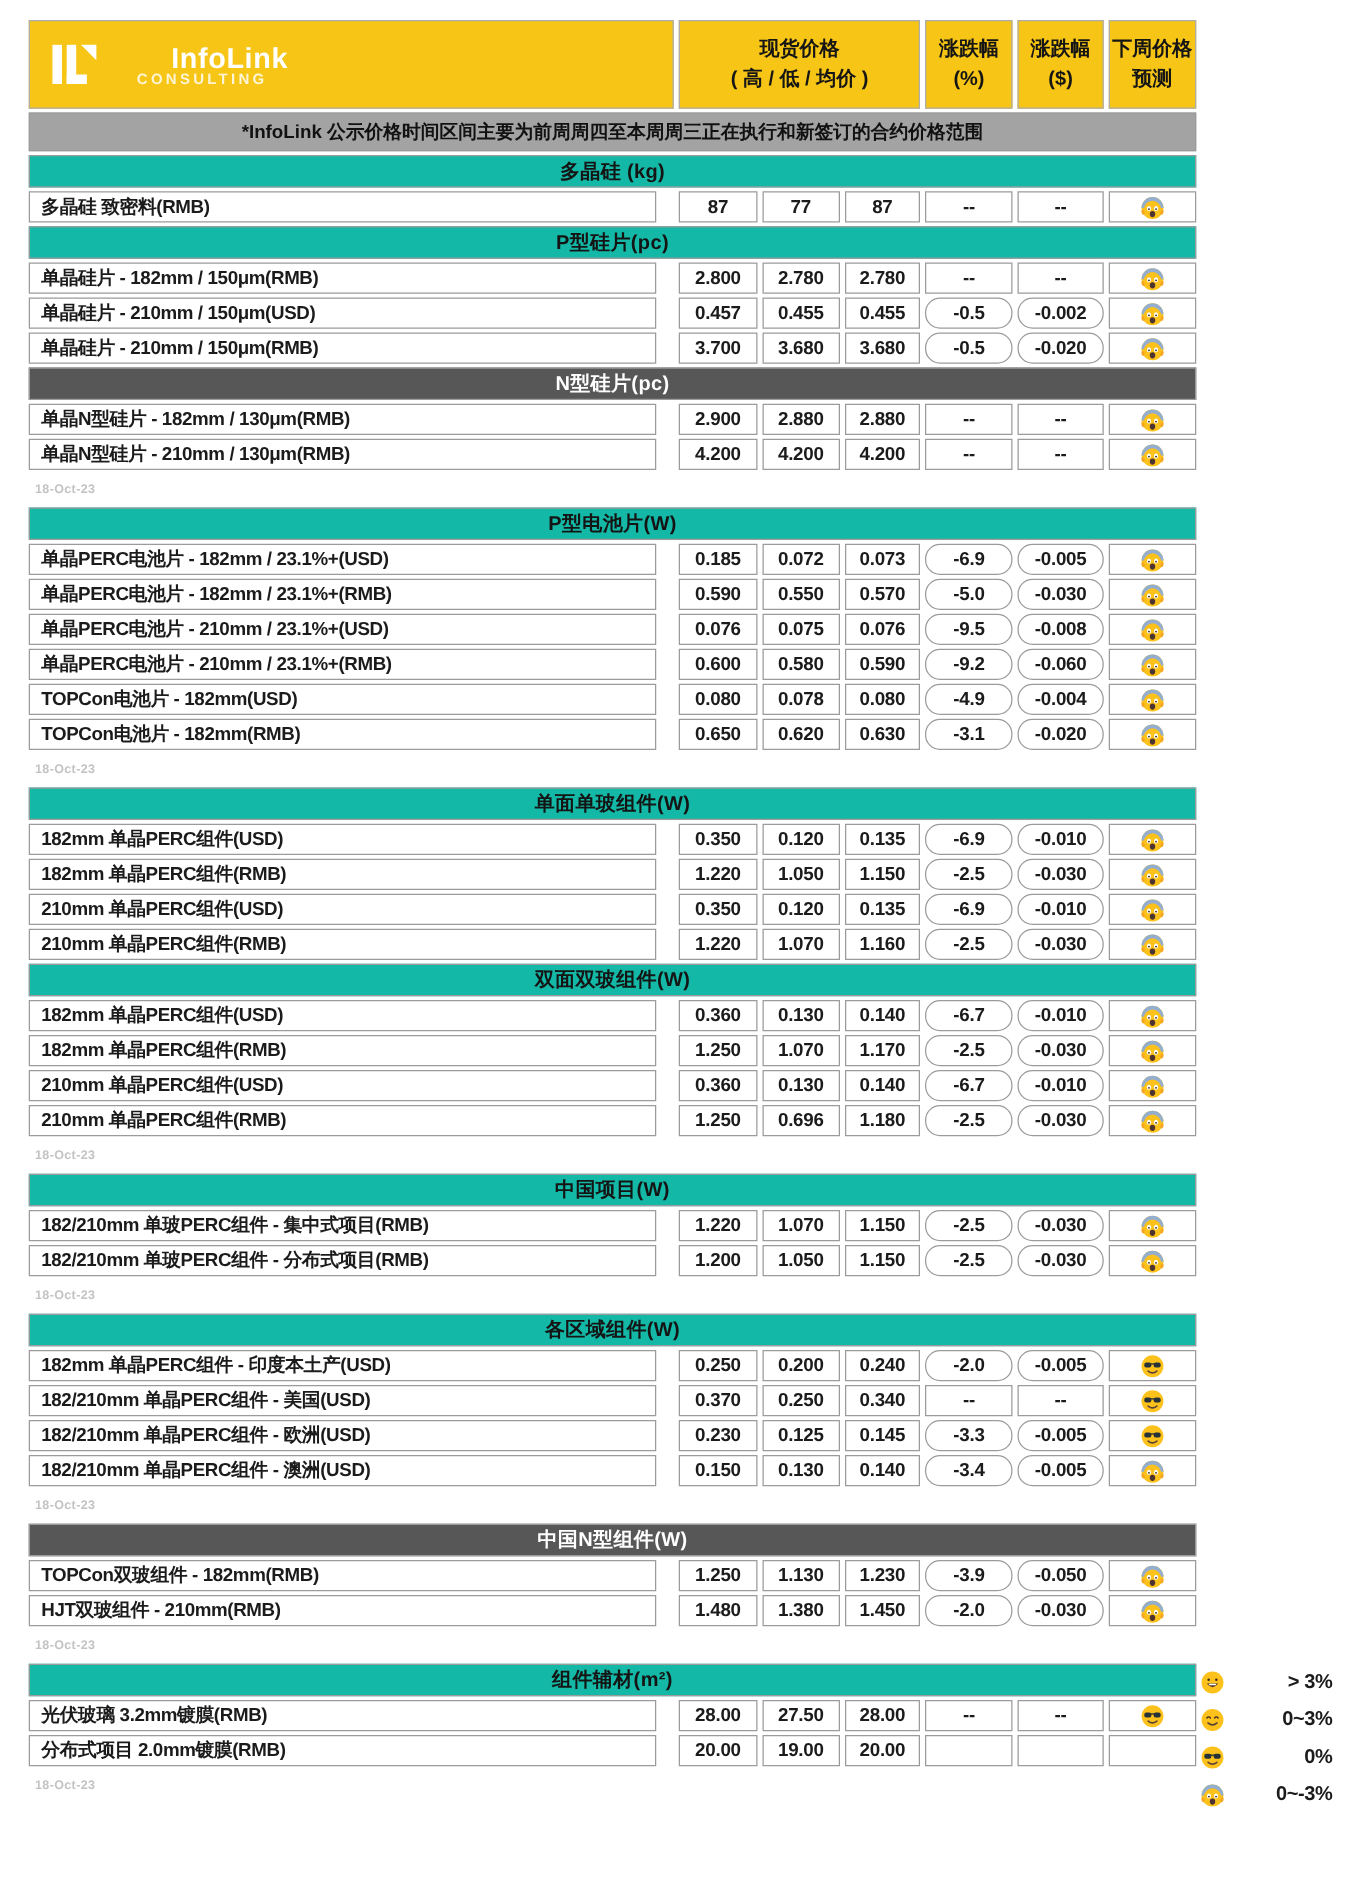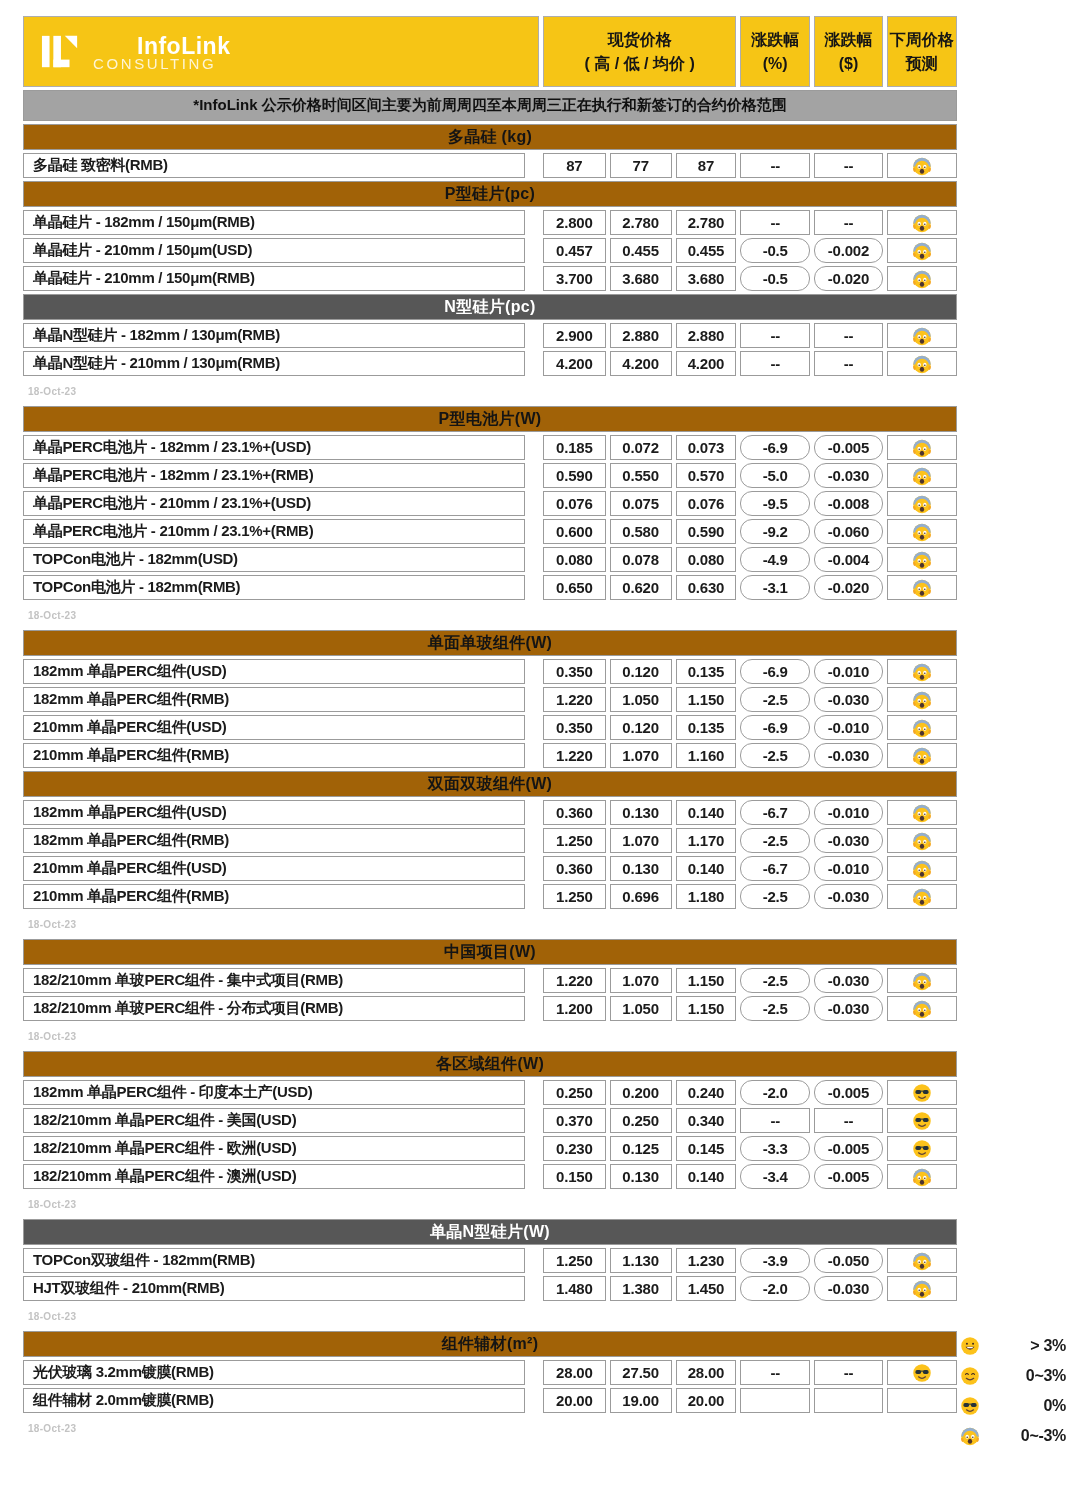--- a/index.html
+++ b/index.html
@@ -10,30 +10,30 @@
   }
   .sheet{position:absolute;left:19px;top:13px;}
   table{border-collapse:separate;border-spacing:4px 3px;table-layout:fixed;width:942px;}
   td{box-sizing:border-box;overflow:hidden;white-space:nowrap;}
 
   
   .hdr td{background:#F6C515;border:1px solid #ADADAD;height:71px;vertical-align:middle;}
   .logo-wrap{display:flex;align-items:center;gap:12px;padding-left:14px;}
   .logo-mark{flex:0 0 auto;}
   .logo-brand{color:#fff;font-size:23px;font-weight:bold;letter-spacing:0.5px;line-height:24px;margin-left:44px;}
-  .logo-sub{color:rgba(255,255,255,0.82);font-size:15px;font-weight:normal;letter-spacing:2.6px;line-height:11px;}
+  .logo-sub{color:rgba(255,255,255,0.82);font-size:12px;font-weight:bold;letter-spacing:2.6px;line-height:11px;text-align:center;}
   .hcol{text-align:center;font-weight:bold;font-size:16px;color:#151515;line-height:24px;}
 
   
   .note td{border:1px solid #9B9B9B;height:31px;text-align:center;
     font-weight:bold;font-size:15px;color:#111;background:#a3a3a3;}
 
   
   .sec td{height:26px;text-align:center;font-weight:bold;font-size:16px;border:1px solid #9B9B9B;letter-spacing:0.3px;}
-  .sec.light td{background:#a16207;color:#141414;}
+  .sec.light td{background:#14b8a6;color:#141414;}
   .sec.dark td{background:#575757;color:#ffffff;margin-top:20px;}
 
   
   .data td{background:#fff;border:1px solid #9B9B9B;height:25px;font-size:15px;
     font-weight:bold;color:#1B1B1B;text-align:center;letter-spacing:-0.2px;vertical-align:middle;}
   .data td.lbl{text-align:left;padding-left:9px;letter-spacing:-0.3px;}
   .data td.spacer,.spacer{border:none !important;background:transparent !important;}
   .red{color:#BE4040;border-radius:12px;}
   .muted{color:#C6C6C6;}
   .fc{line-height:0;}
@@ -485,21 +485,21 @@
           <td class="num chg red">-3.4</td>
           <td class="num chg red">-0.005</td>
           <td class="fc"><svg viewBox="0 0 24 24" class="emoji">
               <use href="#em-scream" xlink:href="#em-scream"></use>
             </svg></td>
         </tr>
         <tr class="date">
           <td colspan="8">18-Oct-23</td>
         </tr>
         <tr class="sec dark">
-          <td colspan="8">单晶N型硅片(W)</td>
+          <td colspan="8">中国N型组件(W)</td>
         </tr>
         <tr class="data">
           <td class="lbl">TOPCon双玻组件 - 182mm(RMB)</td>
           <td class="spacer"></td>
           <td class="num">1.250</td>
           <td class="num">1.130</td>
           <td class="num">1.230</td>
           <td class="num chg red">-3.9</td>
           <td class="num chg red">-0.050</td>
           <td class="fc"><svg viewBox="0 0 24 24" class="emoji">
@@ -530,21 +530,21 @@
           <td class="num">28.00</td>
           <td class="num">27.50</td>
           <td class="num">28.00</td>
           <td class="num chg">--</td>
           <td class="num chg muted">--</td>
           <td class="fc"><svg viewBox="0 0 24 24" class="emoji">
               <use href="#em-cool" xlink:href="#em-cool"></use>
             </svg></td>
         </tr>
         <tr class="data">
-          <td class="lbl">组件辅材 2.0mm镀膜(RMB)</td>
+          <td class="lbl">分布式项目 2.0mm镀膜(RMB)</td>
           <td class="spacer"></td>
           <td class="num">20.00</td>
           <td class="num">19.00</td>
           <td class="num">20.00</td>
           <td class="num chg"></td>
           <td class="num chg"></td>
           <td class="fc"></td>
         </tr>
         <tr class="date">
           <td colspan="8">18-Oct-23</td>

